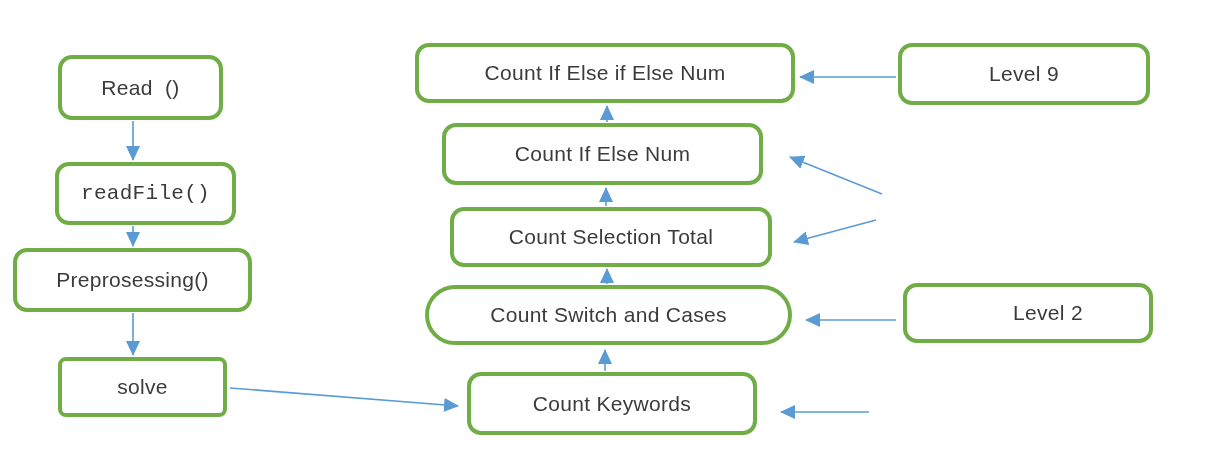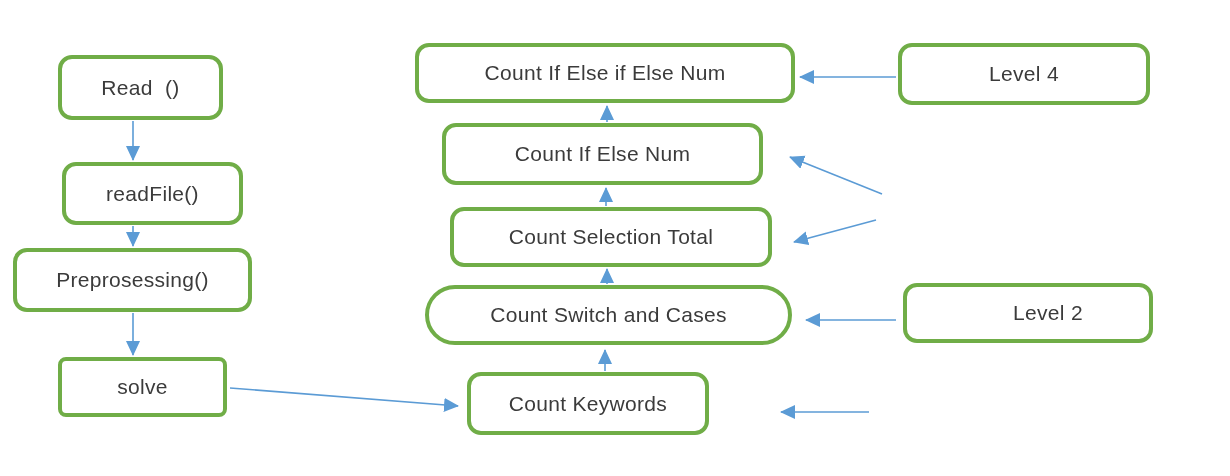--- a/index.html
+++ b/index.html
@@ -29,29 +29,29 @@
     align-items: center;
     justify-content: center;
     color: var(--text, #3B3B3B);
     font-size: 21px;
     letter-spacing: 0.3px;
     z-index: 1;
     white-space: nowrap;
   }
   
   .pos-read          { left: 58px;  top: 55px;  width: 165px; height: 65px; }
-  .pos-readfile      { left: 62px;  top: 162px; width: 181px; height: 63px; }
+  .pos-readfile      { left: 55px;  top: 162px; width: 181px; height: 63px; font-family: Liberation Mono, monospace; }
   .pos-preprocessing { left: 13px;  top: 248px; width: 239px; height: 64px; }
   .pos-solve         { left: 58px;  top: 357px; width: 169px; height: 60px; border-radius: 8px; }
   
   .pos-m4 { left: 415px; top: 43px;  width: 380px; height: 60px; }
   .pos-m3 { left: 442px; top: 123px; width: 321px; height: 62px; }
   .pos-m2 { left: 450px; top: 207px; width: 322px; height: 60px; }
   .pos-m1 { left: 425px; top: 285px; width: 367px; height: 60px; border-radius: 30px; }
-  .pos-m0 { left: 467px; top: 372px; width: 242px; height: 63px; }
+  .pos-m0 { left: 467px; top: 372px; width: 290px; height: 63px; }
   
   .pos-l4 { left: 898px; top: 43px;  width: 252px; height: 62px; }
   .pos-l3 { left: 905px; top: 168px; width: 247px; height: 62px; }
   .pos-l2 { left: 903px; top: 283px; width: 250px; height: 60px; padding-left: 40px; }
   .pos-l1 { left: 902px; top: 373px; width: 250px; height: 60px; }
 </style>
 </head>
 <body>
 
 <div class="canvas">
@@ -81,16 +81,16 @@
   <div class="node pos-readfile">readFile()</div>
   <div class="node pos-preprocessing">Preprosessing()</div>
   <div class="node pos-solve">solve</div>
 
   <div class="node pos-m4">Count If Else if Else Num</div>
   <div class="node pos-m3">Count If Else Num</div>
   <div class="node pos-m2">Count Selection Total</div>
   <div class="node pos-m1">Count Switch and Cases</div>
   <div class="node pos-m0">Count Keywords</div>
 
-  <div class="node pos-l4">Level 4</div>
+  <div class="node pos-l4">Level 9</div>
   <div class="node pos-l2">Level 2</div>
 
 </div>
 
 </body></html>

